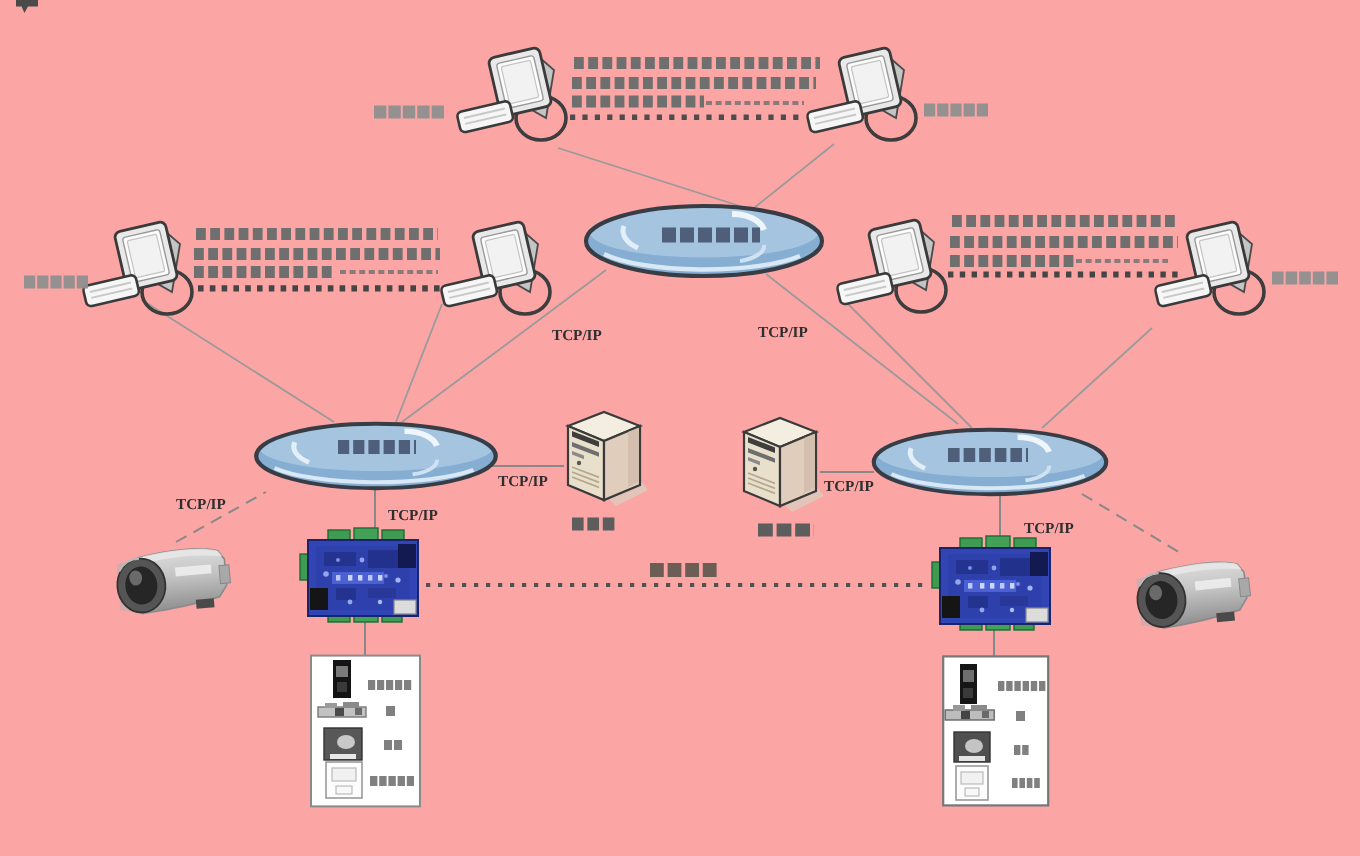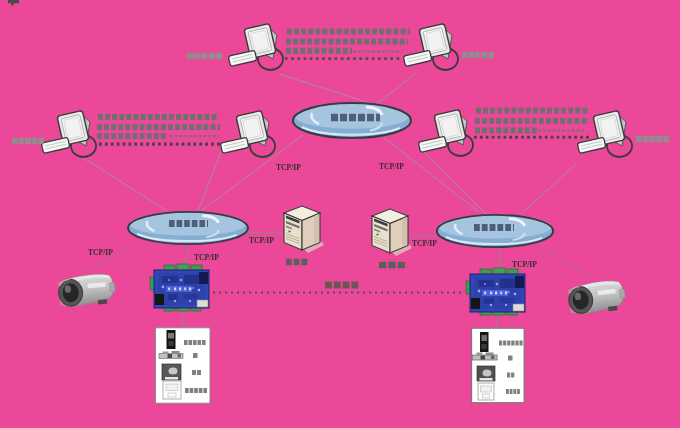--- a/index.html
+++ b/index.html
@@ -1,16 +1,16 @@
 <!DOCTYPE html>
 <html><head>
 <meta charset="utf-8">
 <style>
   html,body{margin:0;padding:0;background:#fff;}
-  .wrap{width:680px;height:428px;position:relative;overflow:hidden;background:#ec4899;}
+  .wrap{width:680px;height:428px;position:relative;overflow:hidden;background:#fca5a5;}
   svg{filter:blur(0.3px);}
   text{font-family:"Liberation Serif",serif;}
 </style>
 </head>
 <body>
 <div class="wrap">
 <svg width="680" height="428" viewBox="0 0 680 428" xmlns="http://www.w3.org/2000/svg">
 <defs>
   <linearGradient id="camg" x1="0" y1="0" x2="0" y2="1">
     <stop offset="0" stop-color="#dcdcdc"></stop>

